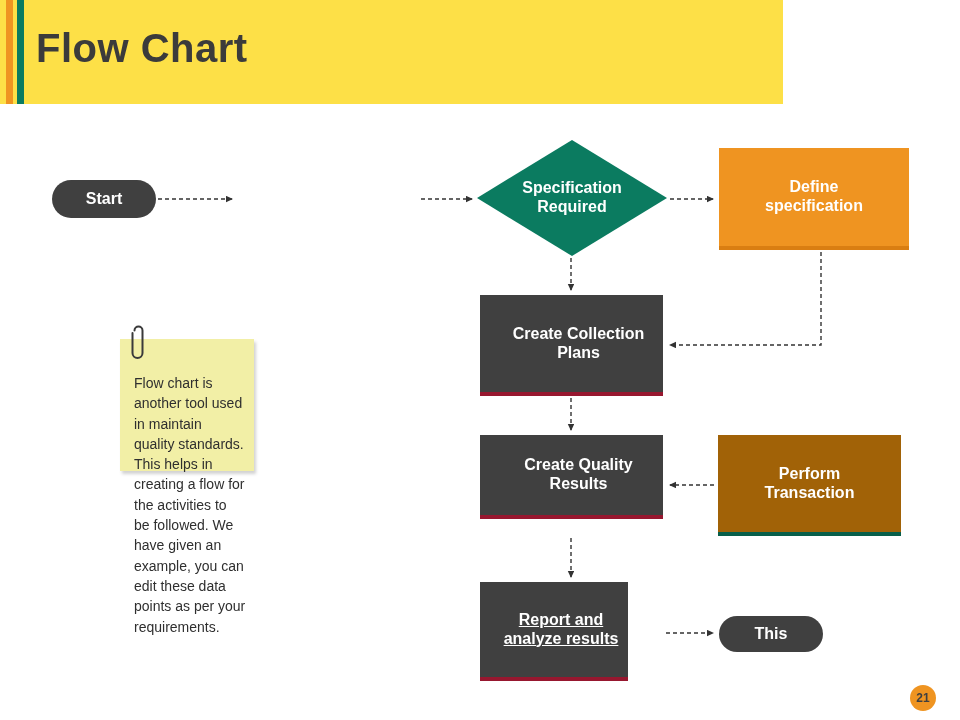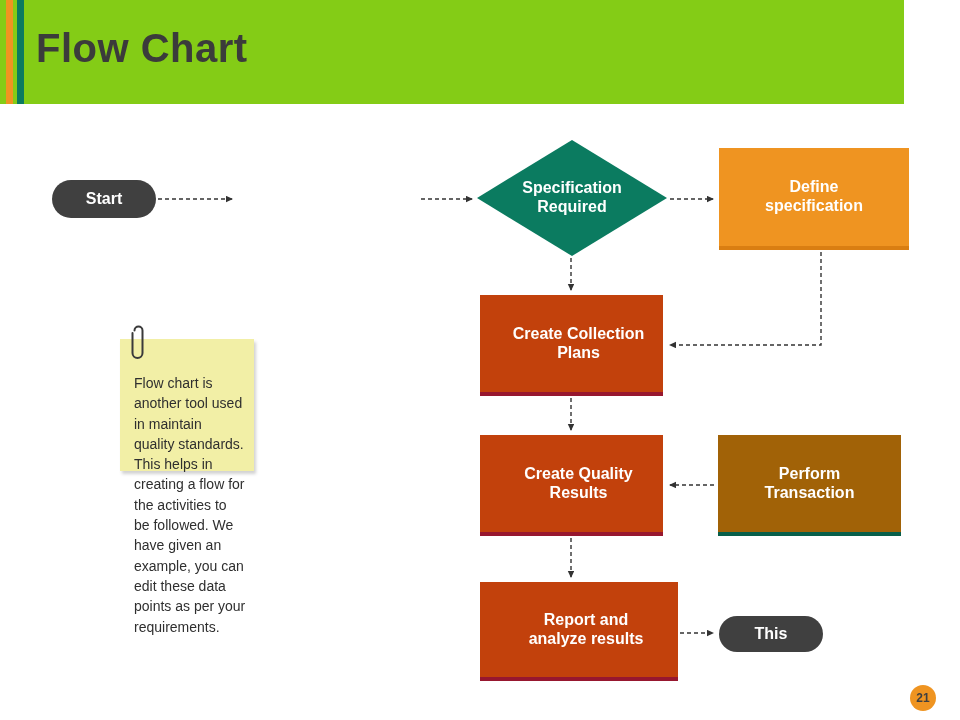--- a/index.html
+++ b/index.html
@@ -16,23 +16,23 @@
     width: 960px;
     height: 720px;
     background: #ffffff;
     overflow: hidden;
   }
 
   
   #header-bar {
     position: absolute;
     left: 0; top: 0;
-    width: 904px;
+    width: 783px;
     height: 104px;
-    background: #84cc16;
+    background: #fde047;
   }
   .accent-stripe-orange {
     position: absolute;
     left: 6px; top: 0;
     width: 7px; height: 104px;
     background: #ef9421;
   }
   .accent-stripe-green {
     position: absolute;
     left: 17px; top: 0;
@@ -61,21 +61,21 @@
     line-height: 1.18;
     box-sizing: border-box;
     padding: 2px 6px;
     white-space: pre-line;
   }
   .node.process  { font-size: 16px; }
   .node.terminal { font-size: 16px; border-radius: 22px; }
   .node.decision { font-size: 16px; background: transparent; }
 
   .fill-orange { background: #ef9421; border-bottom: 4px solid #d97e12; }
-  .fill-red    { background: #c2410c; border-bottom: 4px solid #97172f; padding-left: 20px; }
+  .fill-red    { background: #404040; border-bottom: 4px solid #97172f; padding-left: 20px; }
   .fill-green  { background: #a16207; border-bottom: 4px solid #075f4a; }
   .fill-green-pill { background: #404040; }
 
   
   .diamond-shape {
     position: absolute;
     left: 0; top: 0;
     width: 100%; height: 100%;
     background: #0b7b60;
     clip-path: polygon(50% 0%, 100% 50%, 50% 100%, 0% 50%);
@@ -192,31 +192,31 @@
   <div class="node process fill-orange" style="left:719px; top:148px; width:190px; height:102px;">
     <span>Define
 specification</span>
   </div>
 
   <div class="node process fill-red" style="left:480px; top:295px; width:183px; height:101px;">
     <span>Create Collection
 Plans</span>
   </div>
 
-  <div class="node process fill-red" style="left:480px; top:435px; width:183px; height:101px;">
+  <div class="node process fill-red" style="left:480px; top:435px; width:183px; height:84px;">
     <span>Create Quality
 Results</span>
   </div>
 
   <div class="node process fill-green" style="left:718px; top:435px; width:183px; height:101px;">
     <span>Perform
 Transaction</span>
   </div>
 
-  <div class="node process fill-red" style="left:480px; top:582px; width:198px; height:99px;">
+  <div class="node process fill-red" style="left:480px; top:582px; width:148px; height:99px;text-decoration:underline;">
     <span>Report and
 analyze results</span>
   </div>
 
   <div class="node terminal fill-green-pill" style="left:719px; top:616px; width:104px; height:36px;">
     <span>This</span>
   </div>
 
   <div id="sticky-note-shadow"></div>
   <div id="sticky-note"></div>

